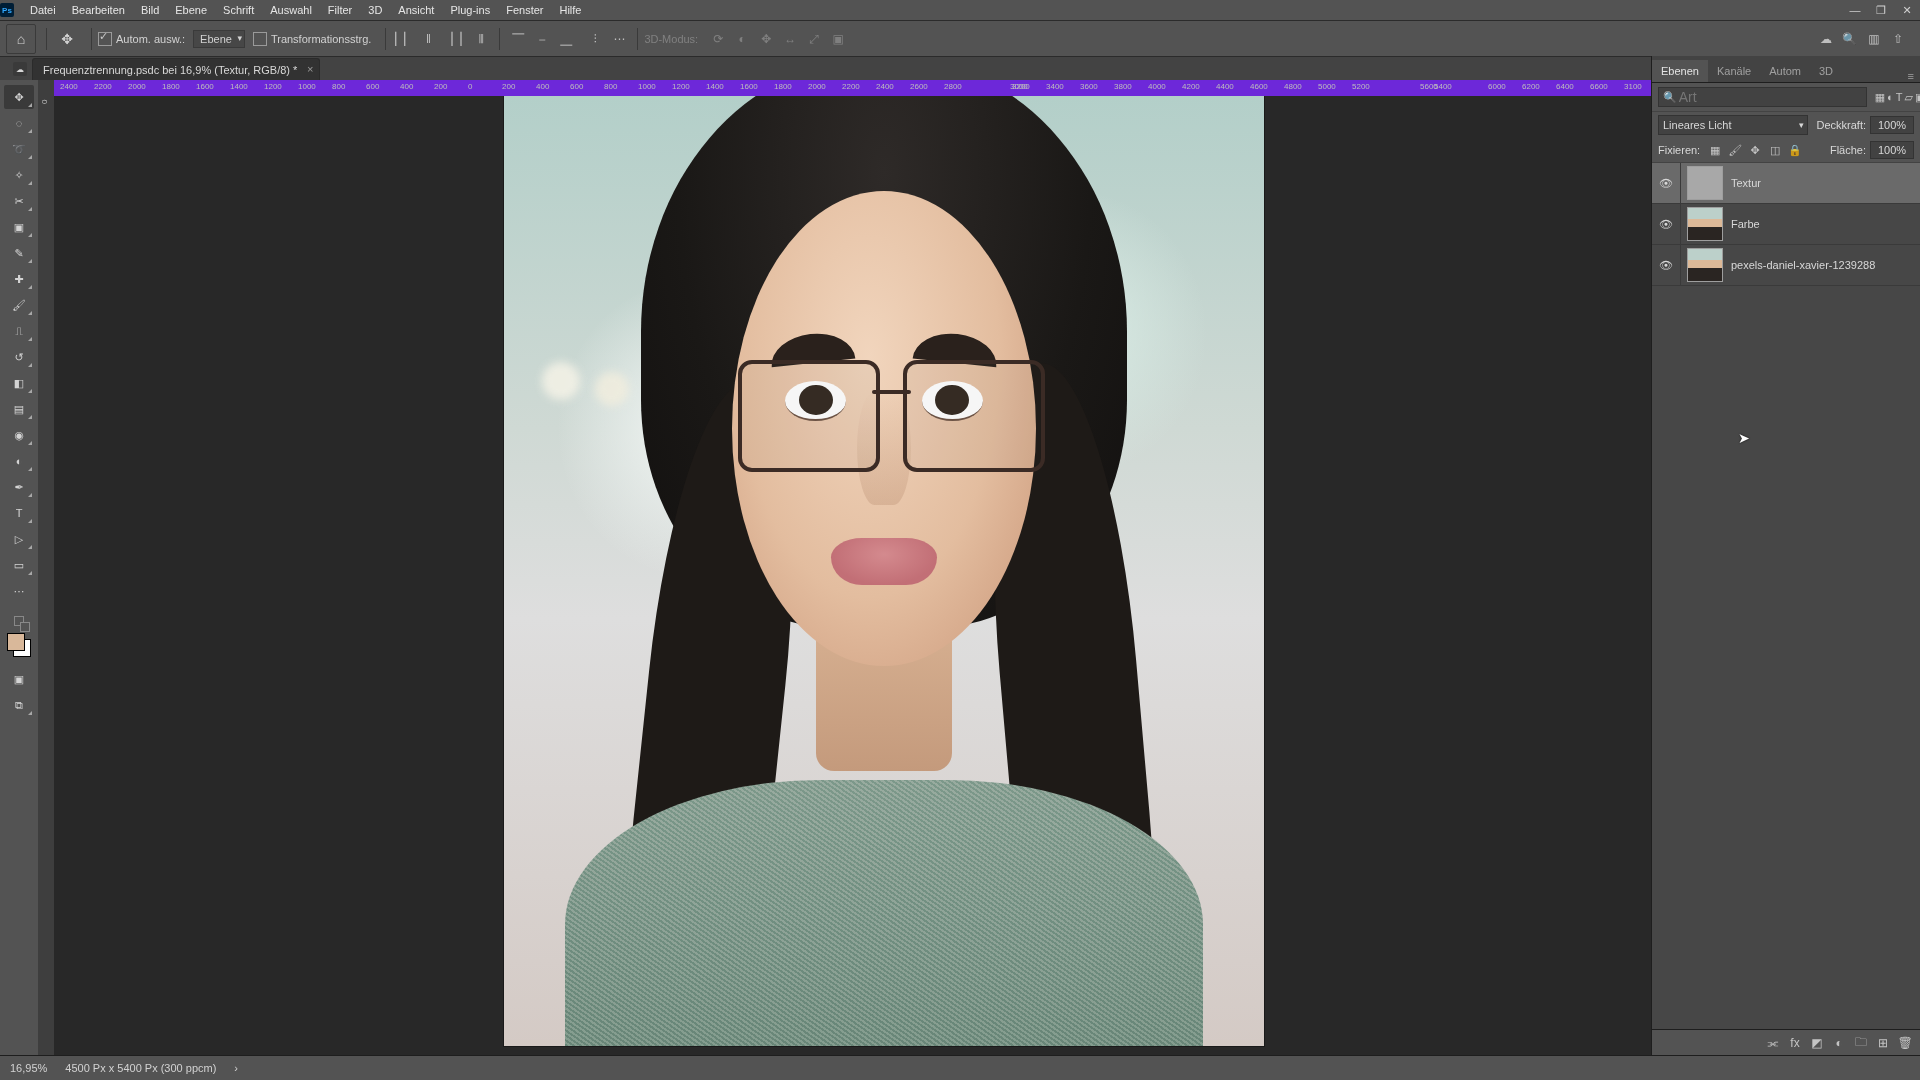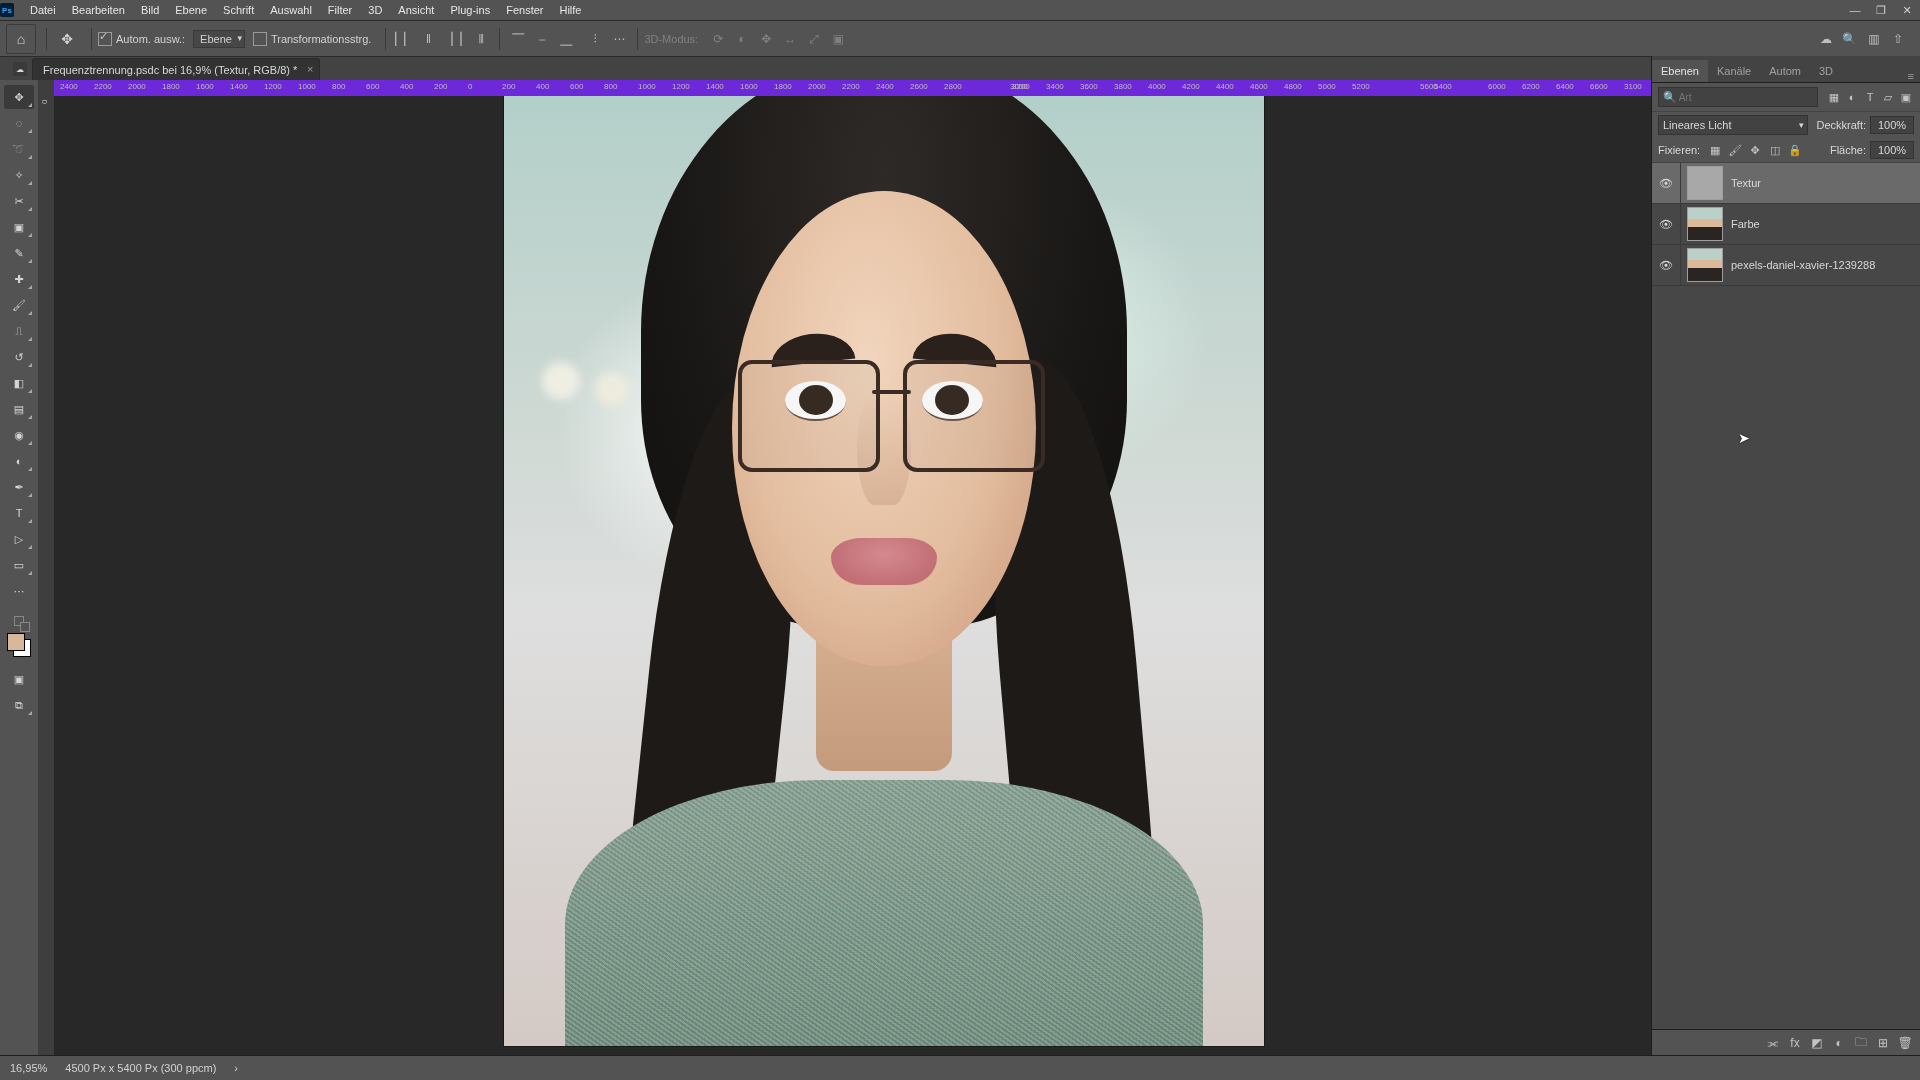--- a/index.html
+++ b/index.html
@@ -116,21 +116,21 @@
     border-left:1px solid #1e1e1e;display:flex;flex-direction:column}
   .panel-tabs{height:26px;display:flex;align-items:flex-end;border-bottom:1px solid #1e1e1e;
     background:#434343}
   .ptab{padding:5px 9px;color:#a0a0a0;cursor:default}
   .ptab.active{background:#535353;color:#e4e4e4}
   .panel-menu{margin-left:auto;margin-right:6px;color:#a0a0a0}
   .panel-search{display:flex;align-items:center;padding:4px 6px;background:#535353;
     border-bottom:1px solid #434343}
   .search-box{flex:1;display:flex;align-items:center;background:#424242;border:1px solid #333;
     height:18px;padding:0 4px;margin-right:6px}
-  .search-box input{flex:1;background:transparent;border:none;color:#c8c8c8;font-size:10px;
+  .search-box input{flex:1;background:transparent;border:none;color:#c8c8c8;font-size:14px;
     outline:none}
   .flt-icon{width:16px;height:16px;display:flex;align-items:center;justify-content:center;
     margin-left:2px;font-size:11px;opacity:.85}
   .blend-row,.lock-row{display:flex;align-items:center;padding:3px 6px}
   .blend-sel{flex:1;background:#424242;border:1px solid #333;height:18px;display:flex;
     align-items:center;padding:0 4px;position:relative;margin-right:8px}
   .blend-sel::after{content:"▾";position:absolute;right:4px;font-size:9px}
   .pct-label{margin-right:4px}
   .pct-box{width:42px;height:16px;background:#424242;border:1px solid #333;display:flex;
     align-items:center;justify-content:center}

